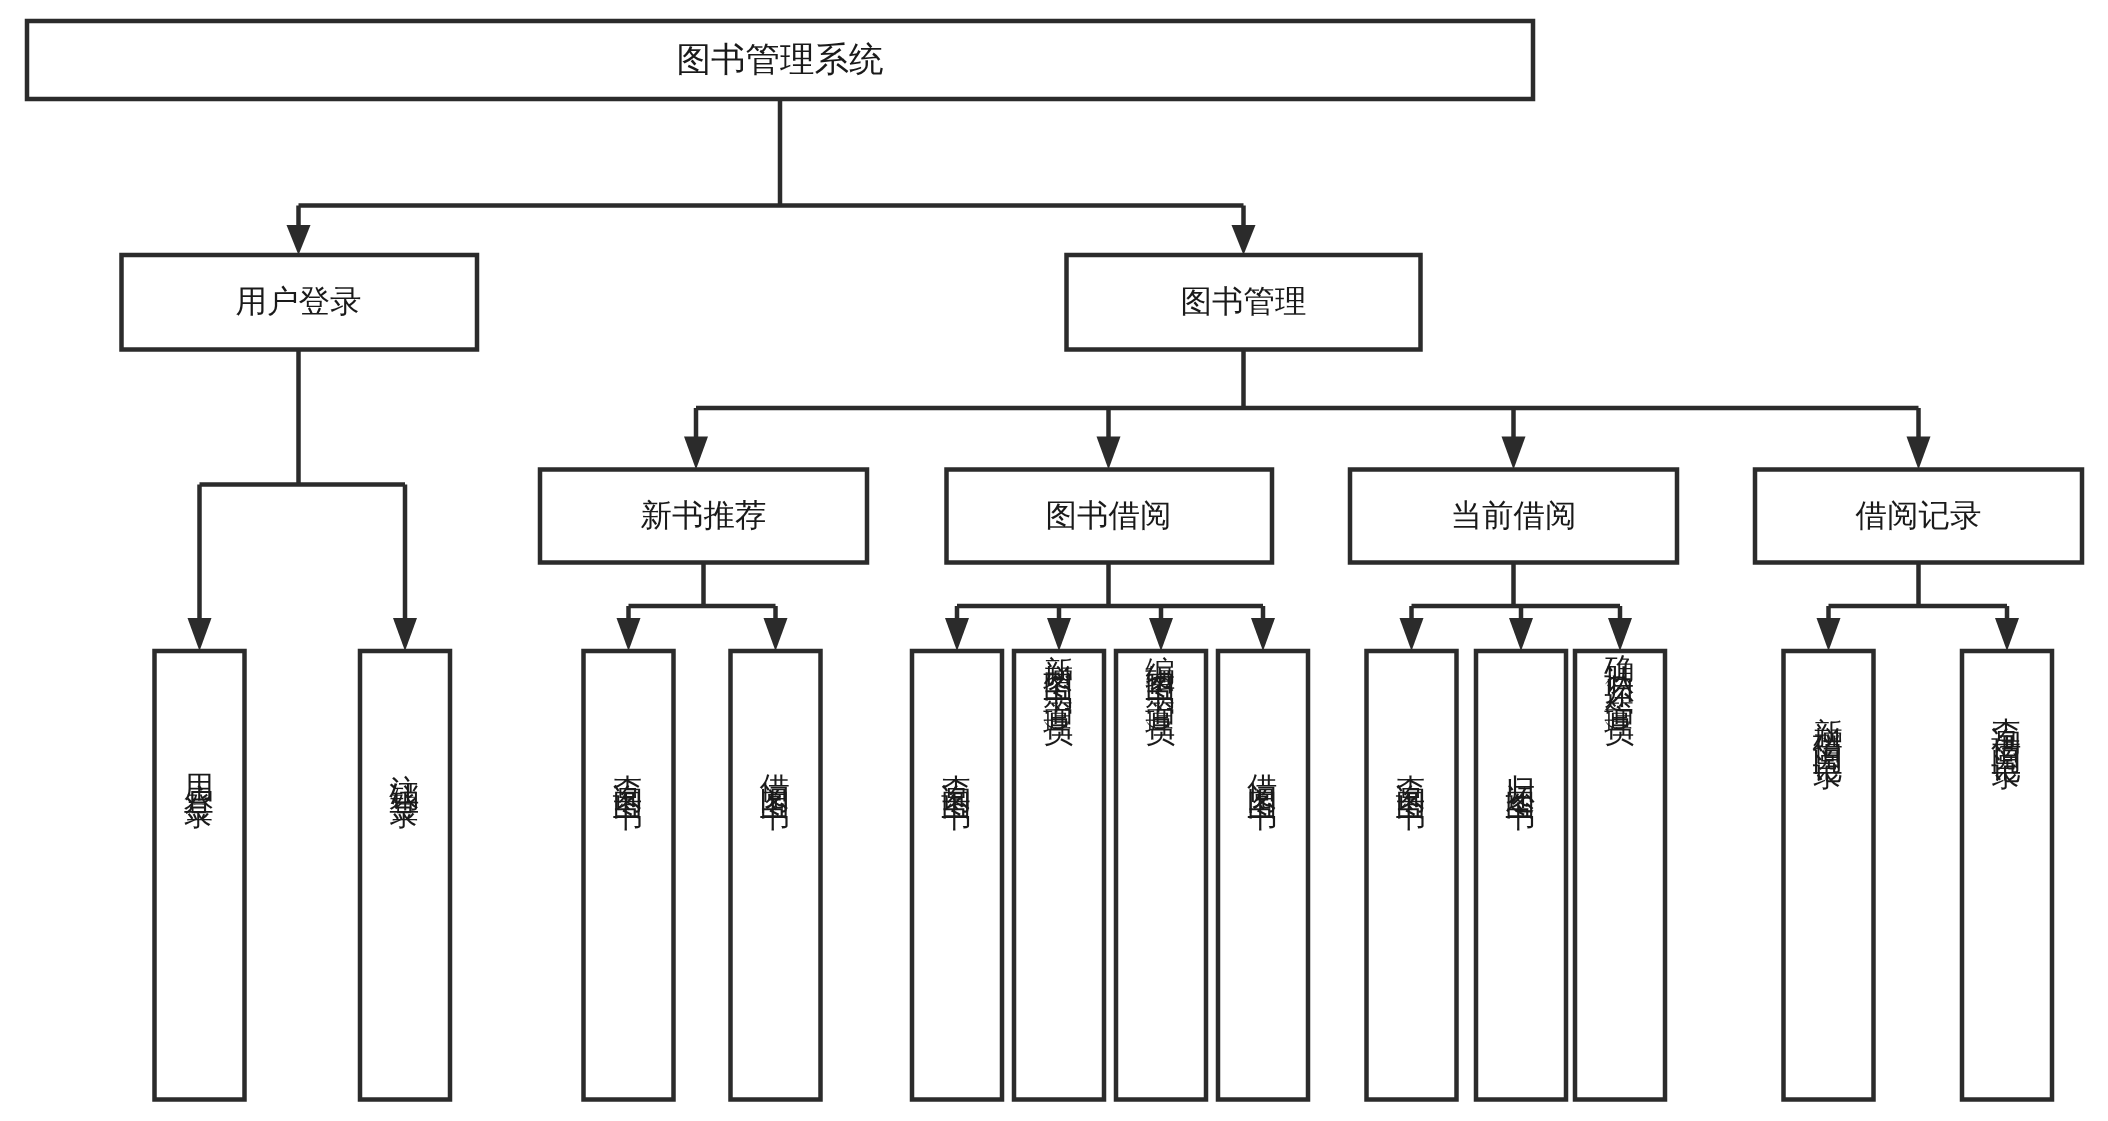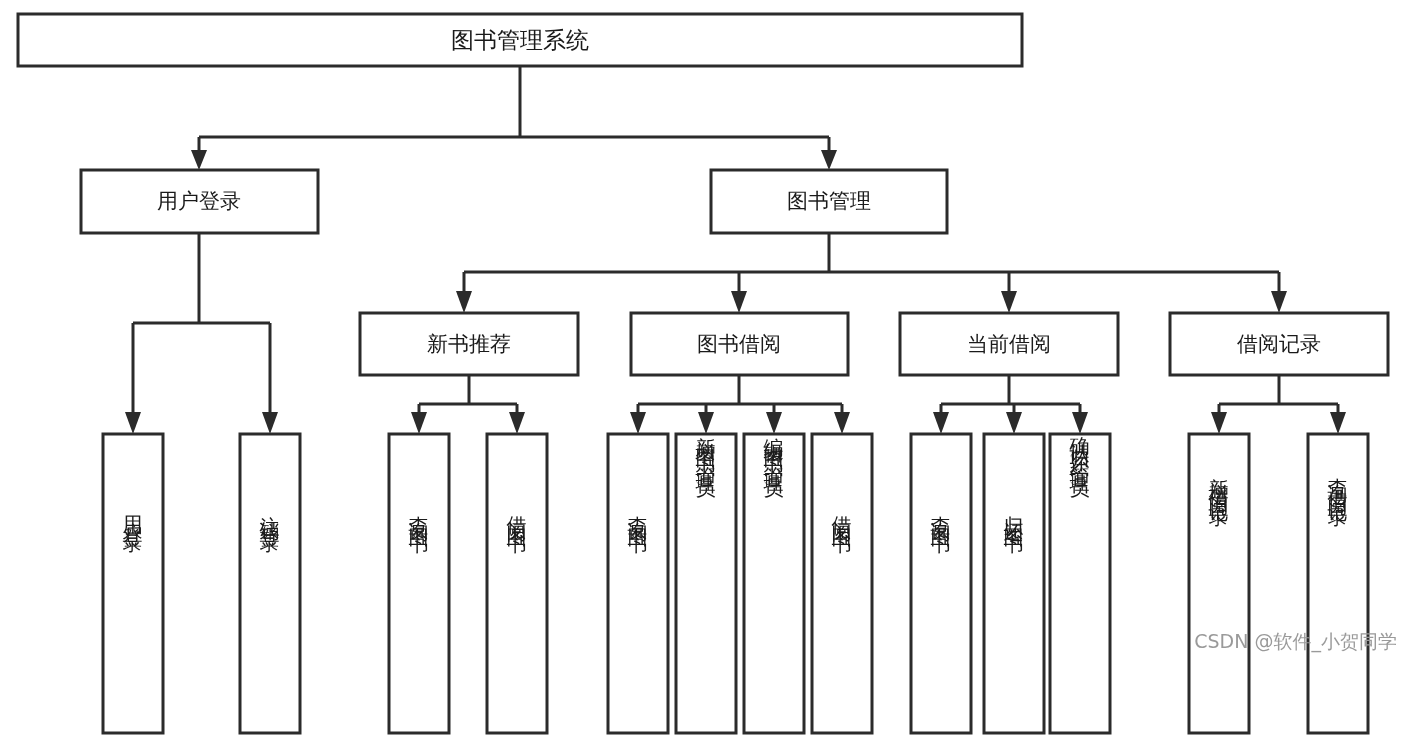--- a/index.html
+++ b/index.html
@@ -238,14 +238,13 @@
       <text class="leaf-label" x="1219" y="480">新增借阅记录</text>
     </g>
 
     <g>
       <rect class="node-box" x="1308" y="434" width="60" height="299"></rect>
       <text class="leaf-label" x="1338" y="480">查询借阅记录</text>
     </g>
 
   </svg>
 
-  <div class="watermark">CSDN @软件_小贺同学</div>
 </div>
 
 </body></html>

